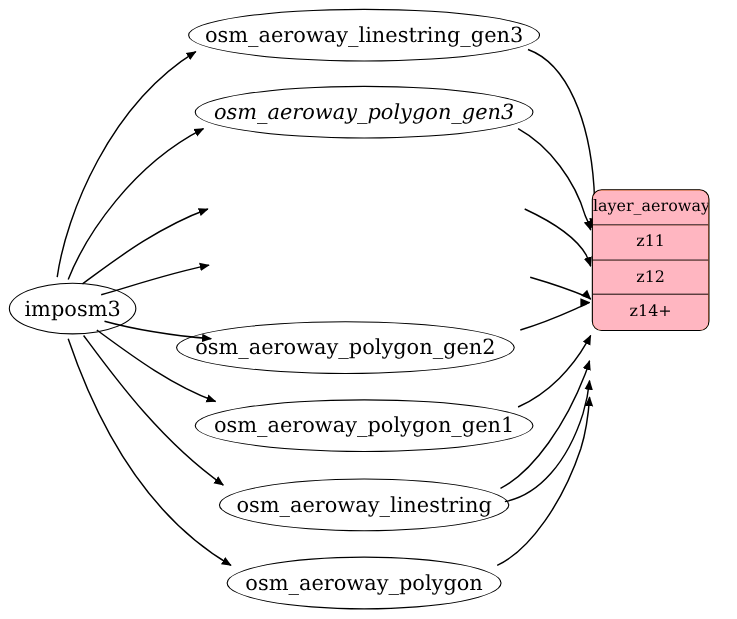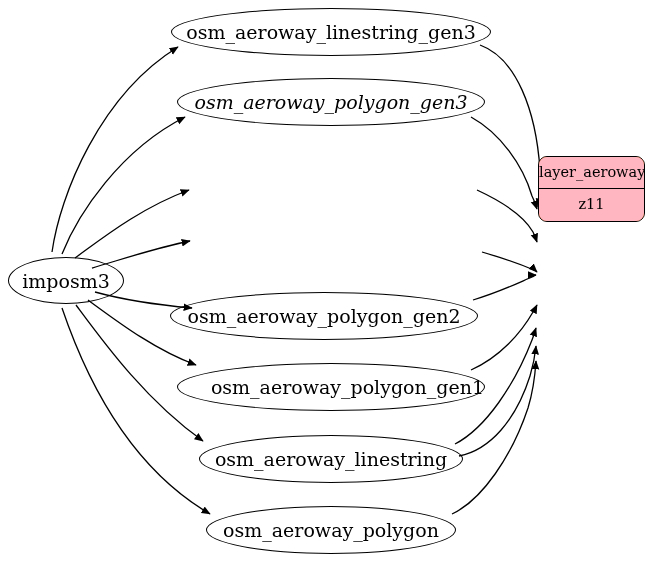--- a/index.html
+++ b/index.html
@@ -19,21 +19,21 @@
     background:transparent;
     display:flex;align-items:center;justify-content:center;
     font-size:19px;
     color:#000;
     white-space:nowrap;
     letter-spacing:0px;
   }
   .node-ellipse .lbl{pointer-events:none;}
   #table-node{
     position:absolute;
-    left:538px;top:156px;
+    left:538px;top:172px;
     width:107px;
     border:1.2px solid #000;
     border-radius:9px;
     background:#f97316;
     overflow:hidden;
     box-sizing:border-box;
   }
   #table-node .trow{
     height:31.8px;
     line-height:31.8px;
@@ -87,34 +87,36 @@
   <div class="node-ellipse" style="left:171px;top:8px;width:320px;height:48px;">
     <span class="lbl">osm_aeroway_linestring_gen3</span>
   </div>
 
   <div class="node-ellipse" style="left:177px;top:78px;width:308px;height:48px;font-style:italic;">
     <span class="lbl">osm_aeroway_polygon_gen3</span>
   </div>
 
 
 
-  <div class="node-ellipse" style="left:170px;top:292px;width:308px;height:48px;">
+  <div class="node-ellipse" style="left:160px;top:292px;width:308px;height:48px;">
     <span class="lbl">osm_aeroway_polygon_gen2</span>
   </div>
 
-  <div class="node-ellipse" style="left:177px;top:363px;width:308px;height:48px;justify-content:flex-end;">
+  <div class="node-ellipse" style="left:177px;top:363px;width:308px;height:48px;">
     <span class="lbl">osm_aeroway_polygon_gen1</span>
   </div>
 
   <div class="node-ellipse" style="left:206px;top:506px;width:250px;height:48px;">
     <span class="lbl">osm_aeroway_polygon</span>
   </div>
 
   <div class="node-ellipse" style="left:199px;top:435px;width:264px;height:48px;">
     <span class="lbl">osm_aeroway_linestring</span>
   </div>
 
   <div id="table-node">
     <div class="trow">layer_aeroway</div>
     <div class="trow">z11</div>
+    <div class="trow">z12</div>
+    <div class="trow">z14+</div>
   </div>
 
 </div>
 
 </body></html>

